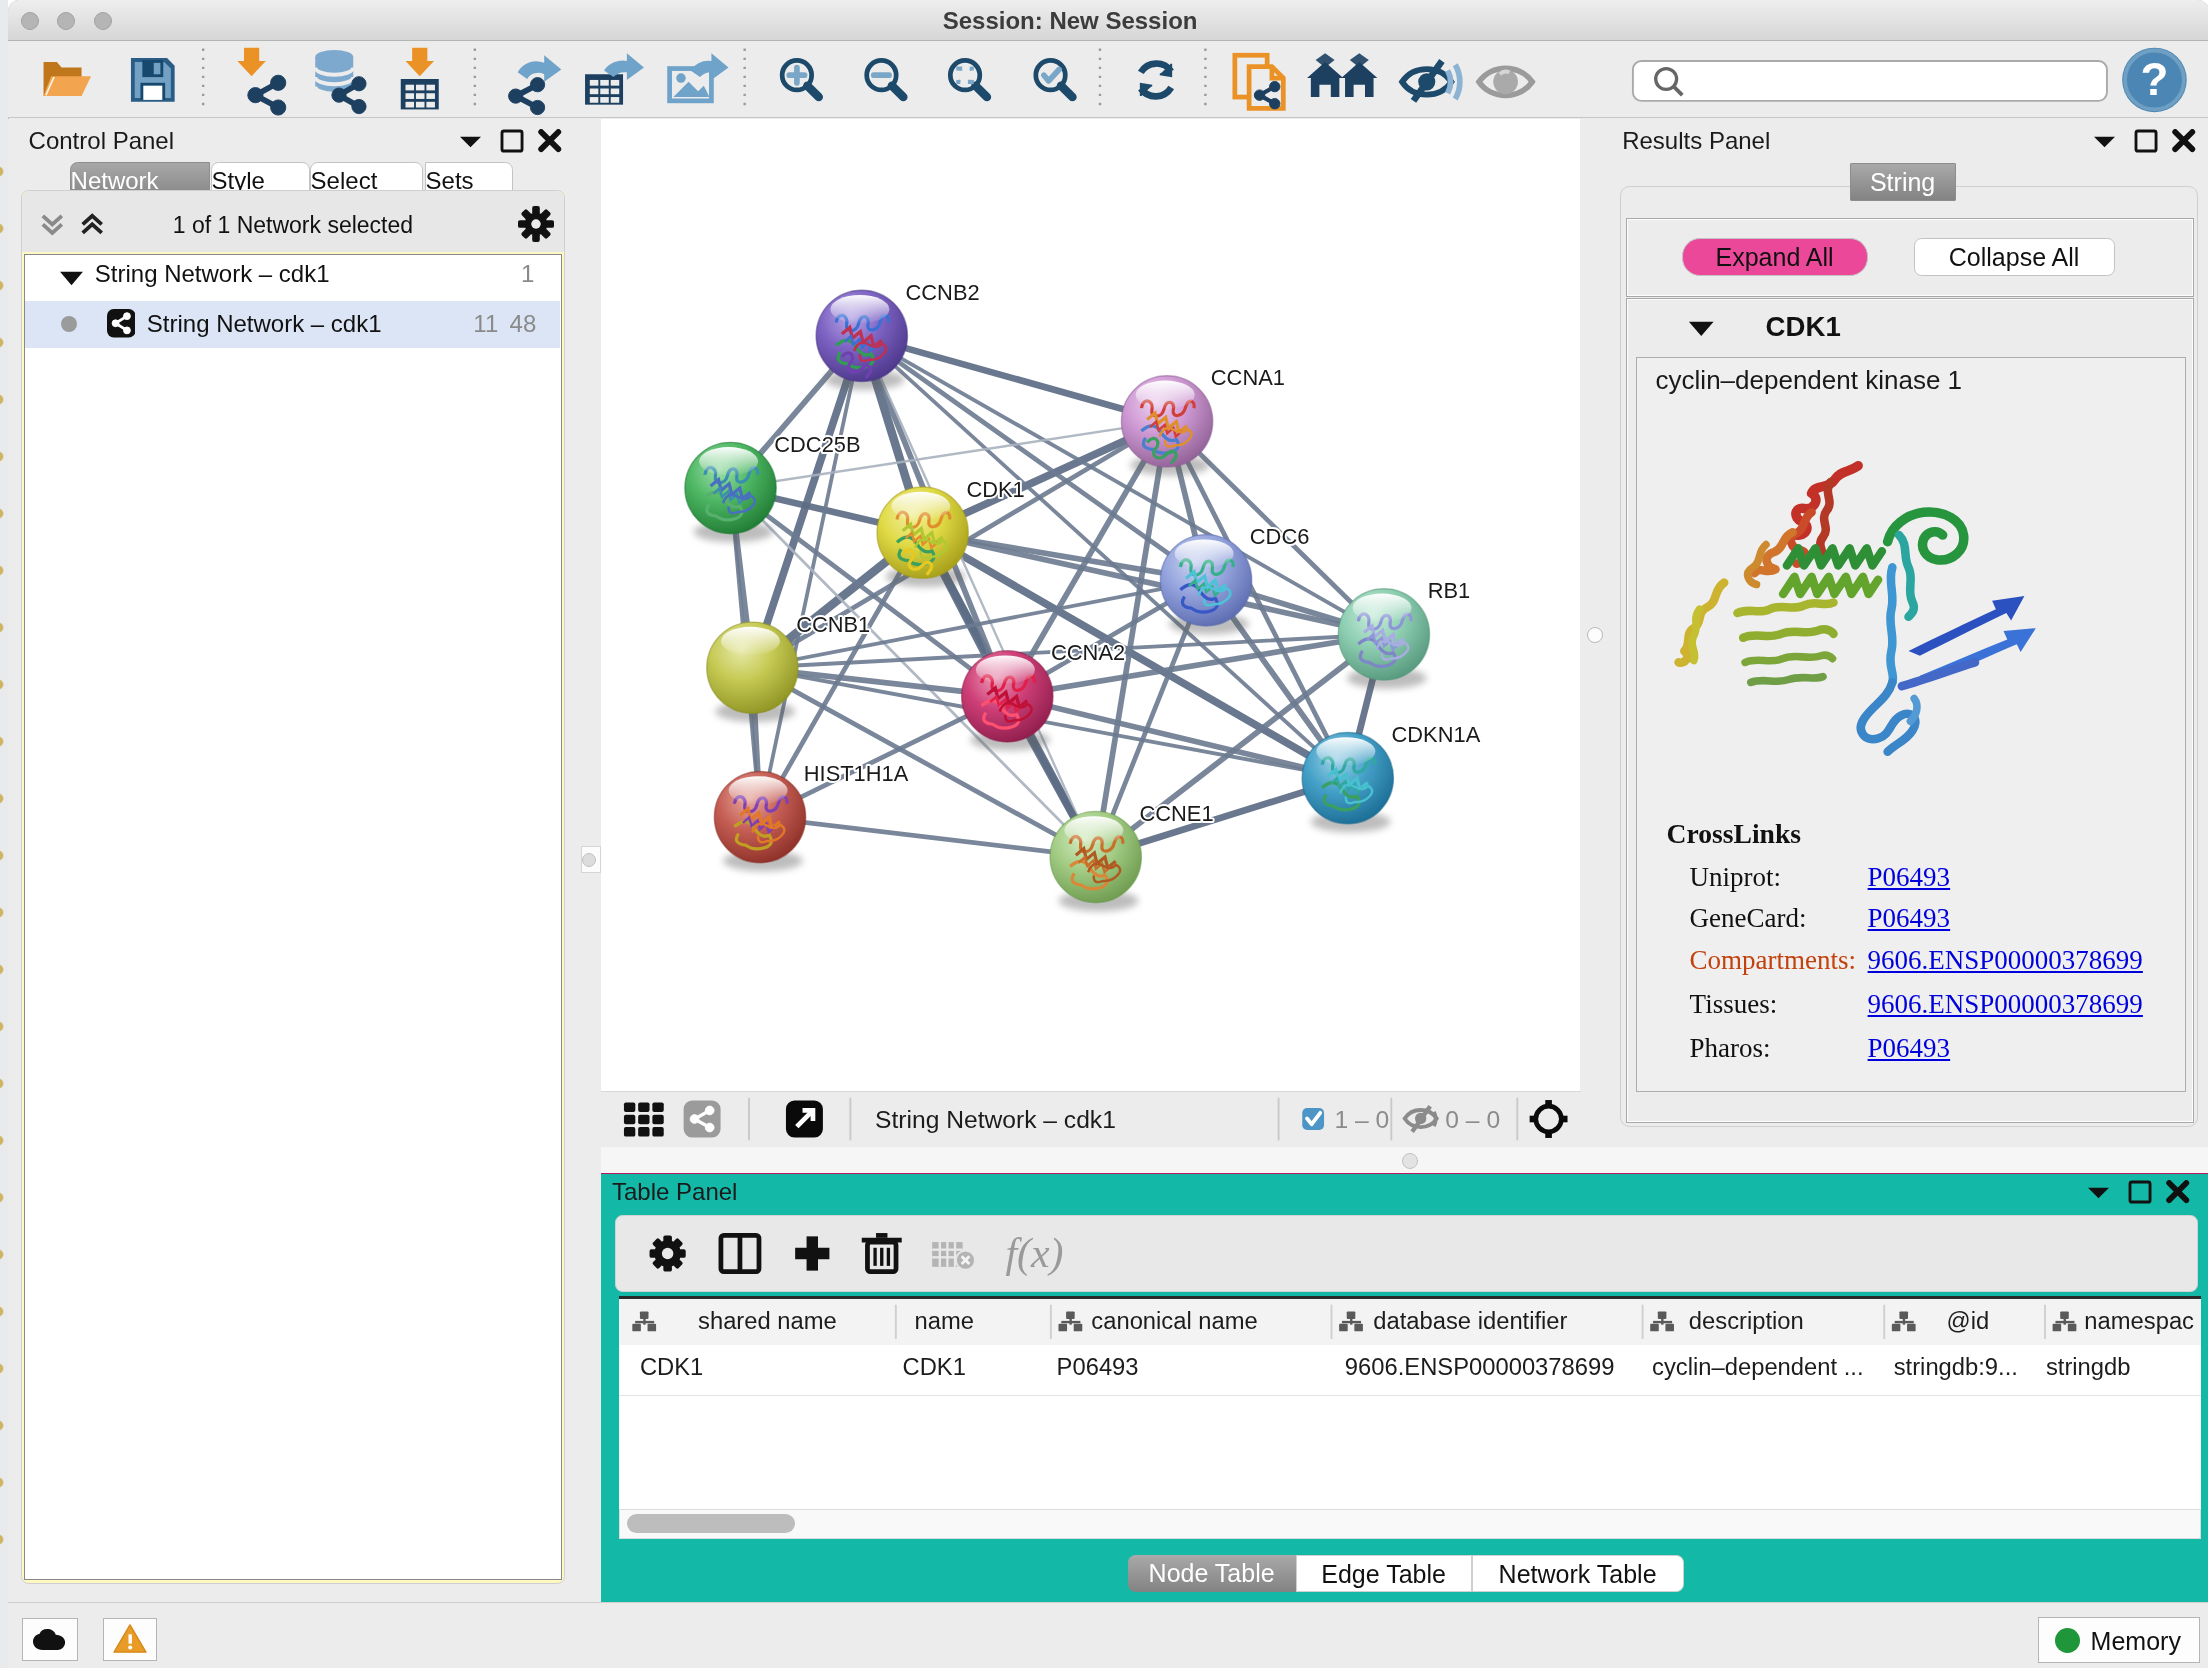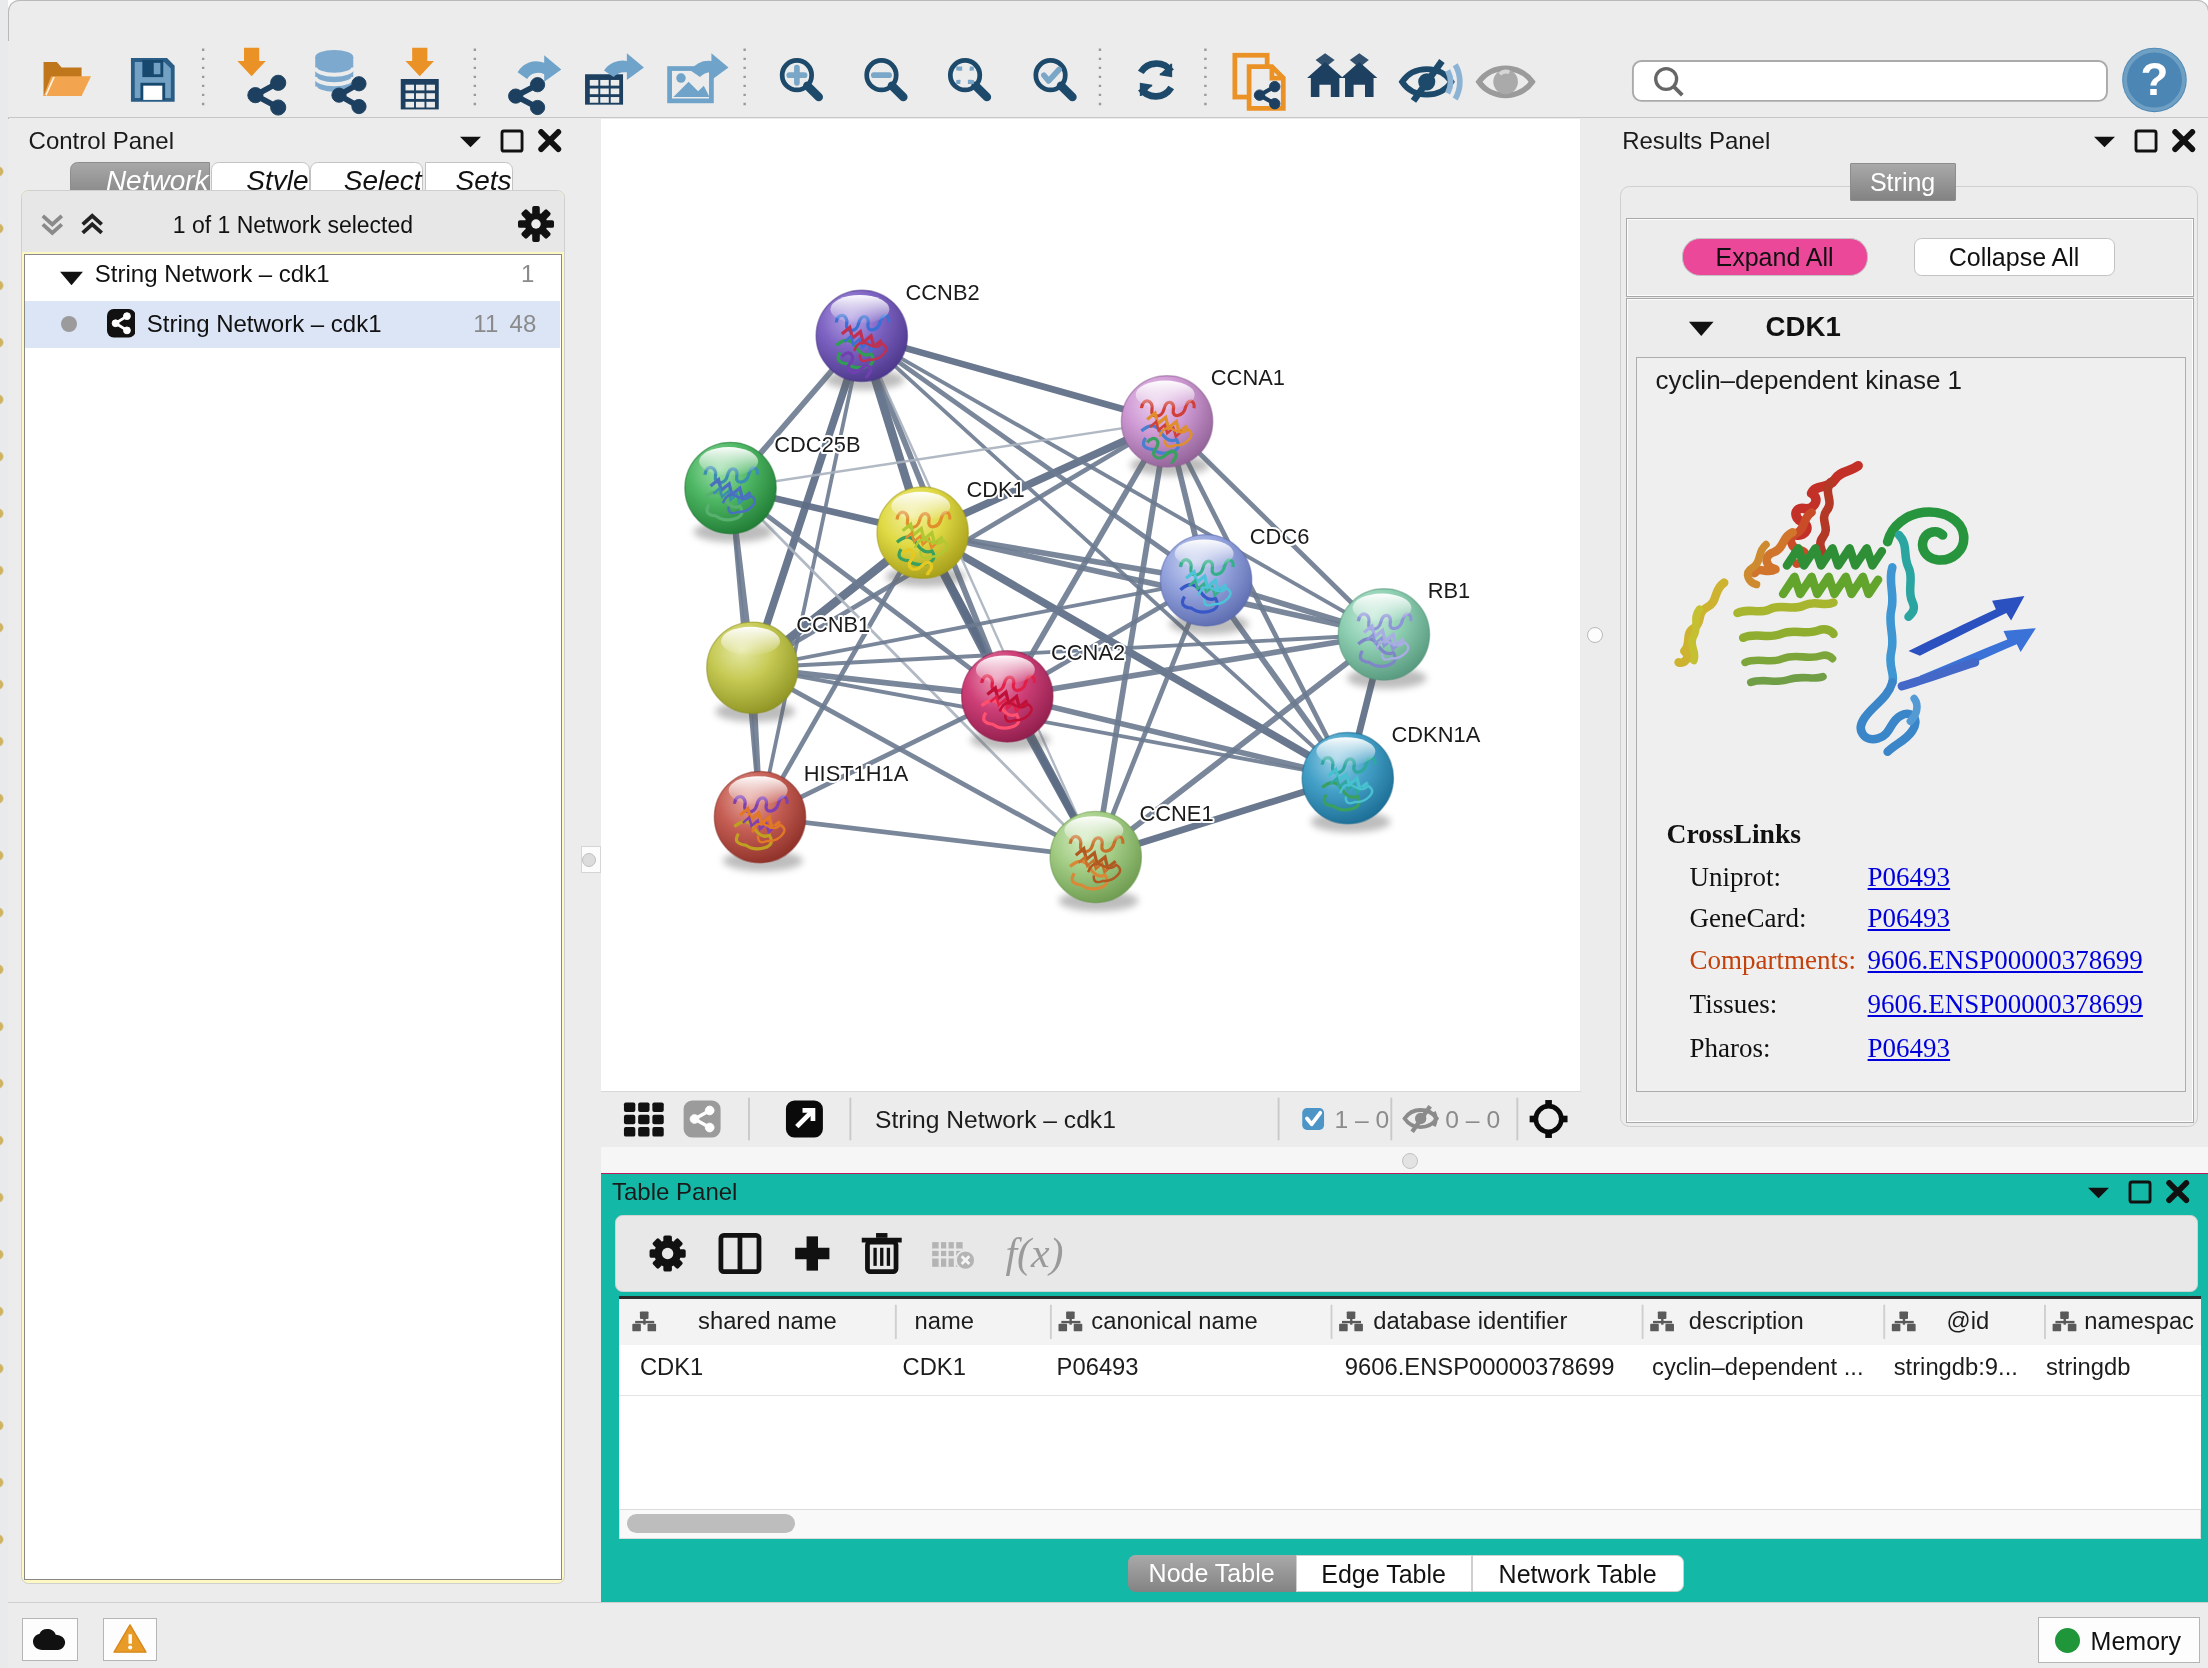--- a/index.html
+++ b/index.html
@@ -11,23 +11,23 @@
     background:linear-gradient(#eeeeee,#d6d6d6);border-bottom:1px solid #b4b4b4;}
   .tl{position:absolute;top:12px;width:18px;height:18px;border-radius:50%;
     background:#b5b5b5;border:1px solid #a2a2a2;box-sizing:border-box;}
   #title{position:absolute;top:0;left:-38px;width:100%;height:40px;line-height:42px;text-align:center;
     font-size:24px;font-weight:600;color:#3c3c3c;}
   #toolbar{position:absolute;left:0;top:41px;width:100%;height:76px;background:#ececec;
     border-bottom:1.9px solid #c6c6c6;}
   
   #ctrlpanel{position:absolute;left:0;top:119px;width:593px;height:1483px;background:#ececec;}
   .paneltitle{font-size:24px;color:#1a1a1a;}
-  .tabrow .tab{position:absolute;top:0;height:36px;line-height:36px;text-align:right;
-    font-size:28px;color:#111;background:#fff;border:1px solid #c3c3c3;box-sizing:border-box;
-    border-radius:7.6px 7.6px 0 0;font-style:italic;}
+  .tabrow .tab{position:absolute;top:0;height:36px;line-height:36px;text-align:left;
+    font-size:24px;color:#111;background:#fff;border:1px solid #c3c3c3;box-sizing:border-box;
+    border-radius:7.6px 7.6px 0 0;}
   .tabsel{background:linear-gradient(#a8a8a8,#868686) !important;color:#fff !important;
     border-color:#8d8d8d !important;}
   #netlistbox{position:absolute;left:13.3px;top:71px;width:544px;height:1394px;background:#fef9c3;
     border:1px solid #cfcfcf;border-radius:7.6px;box-sizing:border-box;}
   #treebox{position:absolute;left:1.9px;top:63px;width:538px;height:1326px;background:#fff;
     border:1.9px solid #888888;box-sizing:border-box;}
   
   #netview{position:absolute;left:593px;top:119px;width:980px;height:972px;background:#fff;}
   #nettoolbar{position:absolute;left:593px;top:1091px;width:980px;height:56px;background:#ececec;
     border-top:1px solid #d8d8d8;border-bottom:1px solid #c9c9c9;}
@@ -43,20 +43,26 @@
   .gtxt{color:#8a8a8a;}
   .serif{font-family:"Liberation Serif", serif;}
 </style>
 </head>
 <body>
 <div style="position:absolute;left:0;top:0;width:7.6px;height:1668px;background:#e8eaec;"></div>
 <div style="position:absolute;left:0;top:143px;width:6.7px;height:1446px;
   background-image:radial-gradient(circle 5.7px at -1.9px 28.5px, rgba(201,165,62,0.8) 4.3px, rgba(200,164,60,0) 5.7px);
   background-size:6.7px 57px;background-repeat:repeat-y;"></div>
 <div id="win">
+  <div id="titlebar">
+    <div class="tl" style="left:13.3px;"></div>
+    <div class="tl" style="left:49px;"></div>
+    <div class="tl" style="left:86px;"></div>
+    <div id="title">Session: New Session</div>
+  </div>
   <div id="toolbar">
   <svg width="2201" height="76" viewBox="0 0 2314 80">
     <defs>
       <g id="shareglyph">
         <circle cx="14" cy="0" r="6.5"></circle>
             <circle cx="-8" cy="11" r="6.5"></circle>
             <circle cx="14" cy="22" r="6.5"></circle>
         <path d="M14 0 L-8 11 L14 22" stroke-width="5" fill="none" stroke="inherit"></path>
       </g>
       <g id="mag">

